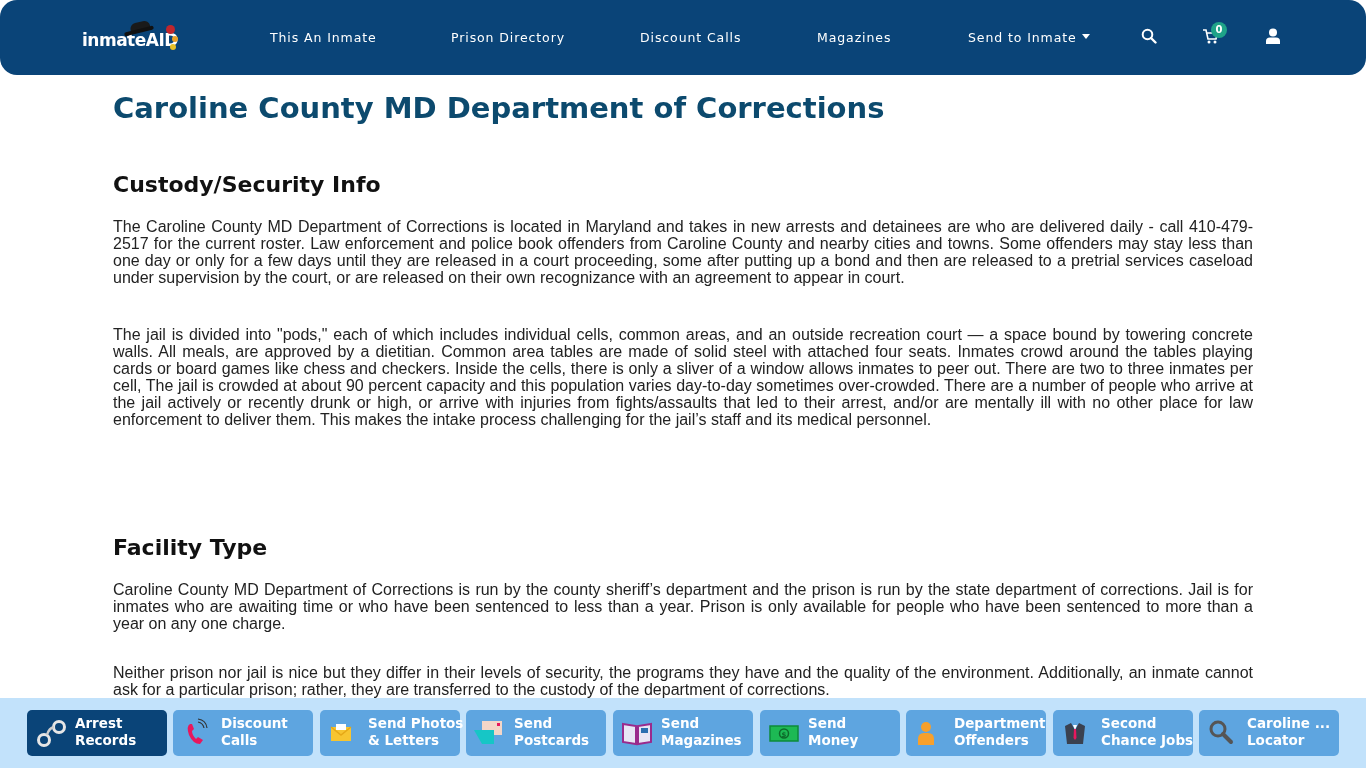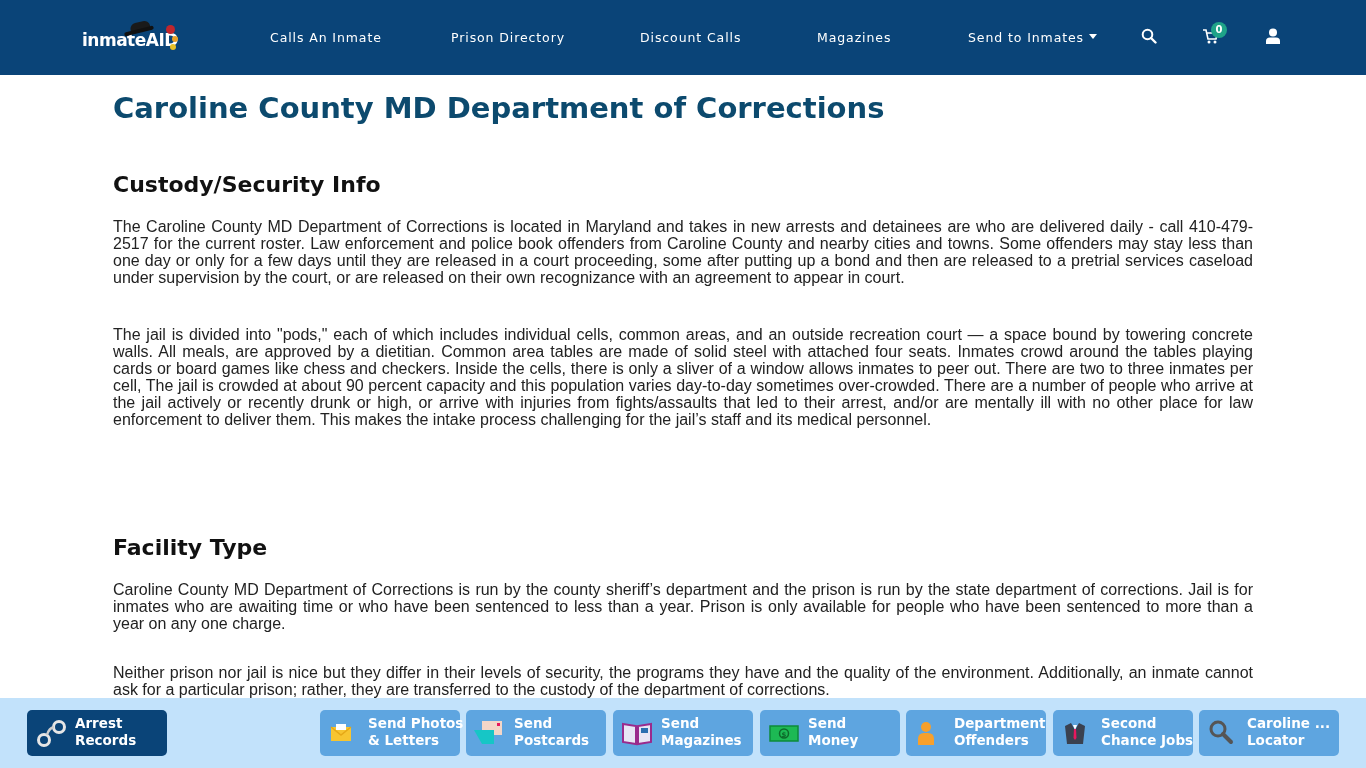--- a/index.html
+++ b/index.html
@@ -3,20 +3,21 @@
   <meta charset="utf-8">
   <style>
     * { box-sizing: border-box; margin: 0; padding: 0; }
     html, body { width: 1366px; height: 768px; overflow: hidden; background: #ffffff; }
     body { font-family: "Liberation Sans", sans-serif; color: #222; position: relative; }
 
     
     .navbar {
       position: absolute; top: 0; left: 0; width: 1366px; height: 75px;
       background: #0a4478;
+      border-radius: 17px;
     }
     .logo {
       position: absolute; left: 82px; top: 22px; height: 32px; width: 100px;
     }
     .logo-text {
       position: absolute; left: 0; top: 8px;
       font-family: "DejaVu Sans", sans-serif; font-weight: bold; font-size: 17px;
       color: #ffffff; letter-spacing: -0.5px;
     }
     .logo-hat {
@@ -93,25 +94,25 @@
   <div class="logo">
     <span class="logo-text">inmateAID</span>
     <span class="logo-hat"></span>
     <span class="logo-hat-brim"></span>
     <span class="logo-apple"></span>
     <span class="logo-leaf1"></span>
     <span class="logo-leaf2"></span>
   </div>
 
   <nav class="nav-links">
-    <a class="nav-link" style="left:270px">Calls An Inmate</a>
+    <a class="nav-link" style="left:270px">This An Inmate</a>
     <a class="nav-link" style="left:451px">Prison Directory</a>
     <a class="nav-link" style="left:640px">Discount Calls</a>
     <a class="nav-link" style="left:817px">Magazines</a>
-    <a class="nav-link" style="left:968px"><span>Send to Inmates</span><span class="caret"></span></a>
+    <a class="nav-link" style="left:968px"><span>Send to Inmate</span><span class="caret"></span></a>
   </nav>
 
   <span class="nav-icon" style="left:1141px; top:28px;">
     <svg width="16" height="16" viewBox="0 0 16 16">
         <circle cx="6.5" cy="6.5" r="4.8" fill="none" stroke="#fff" stroke-width="2"></circle>
         <line x1="10" y1="10" x2="14.5" y2="14.5" stroke="#fff" stroke-width="2.4" stroke-linecap="round"></line>
       </svg>
   </span>
   <span class="nav-icon" style="left:1202px; top:28px;">
     <svg width="17" height="17" viewBox="0 0 17 17">
@@ -147,20 +148,30 @@
     <span class="qicon">
       <svg width="32" height="30" viewBox="0 0 32 30">
           <circle cx="24" cy="9" r="5.5" fill="none" stroke="#e6e6e6" stroke-width="3"></circle>
           <circle cx="9" cy="22" r="5.5" fill="none" stroke="#e6e6e6" stroke-width="3"></circle>
           <path d="M12 17 Q14 10 19 9" fill="none" stroke="#cfcfcf" stroke-width="2.5"></path>
         </svg>
     </span>
     <span class="qlabel"><span>Arrest</span><br><span>Records</span></span>
   </div>
 
+  <div class="qbtn" style="left:173px">
+    <span class="qicon">
+      <svg width="32" height="30" viewBox="0 0 32 30">
+          <path d="M9 6 Q5 8 8 17 Q12 26 19 26 L22 22 L17 19 L15 21 Q11 17 11 13 L13 11 L11 6 Z" fill="#e8175d"></path>
+          <path d="M17 4 Q22 5 23 10" fill="none" stroke="#333" stroke-width="1.2"></path>
+          <path d="M17 1 Q25 2 26 10" fill="none" stroke="#333" stroke-width="1.2"></path>
+        </svg>
+    </span>
+    <span class="qlabel"><span>Discount</span><br><span>Calls</span></span>
+  </div>
 
   <div class="qbtn" style="left:320px">
     <span class="qicon">
       <svg width="32" height="30" viewBox="0 0 32 30">
           <rect x="3" y="9" width="20" height="14" fill="#f7c530"></rect>
           <path d="M3 9 L13 17 L23 9" fill="none" stroke="#e6a817" stroke-width="1.5"></path>
           <rect x="8" y="6" width="10" height="6" fill="#fff"></rect>
         </svg>
     </span>
     <span class="qlabel"><span>Send Photos</span><br><span>&amp; Letters</span></span>

